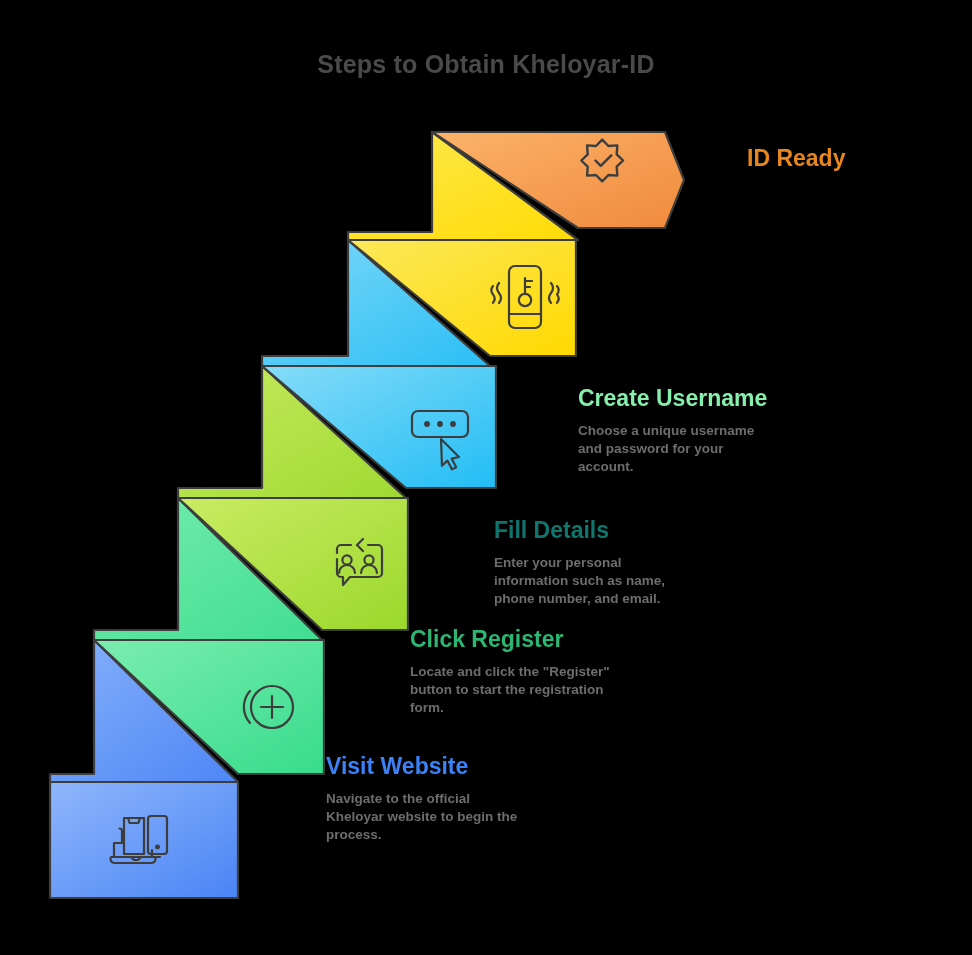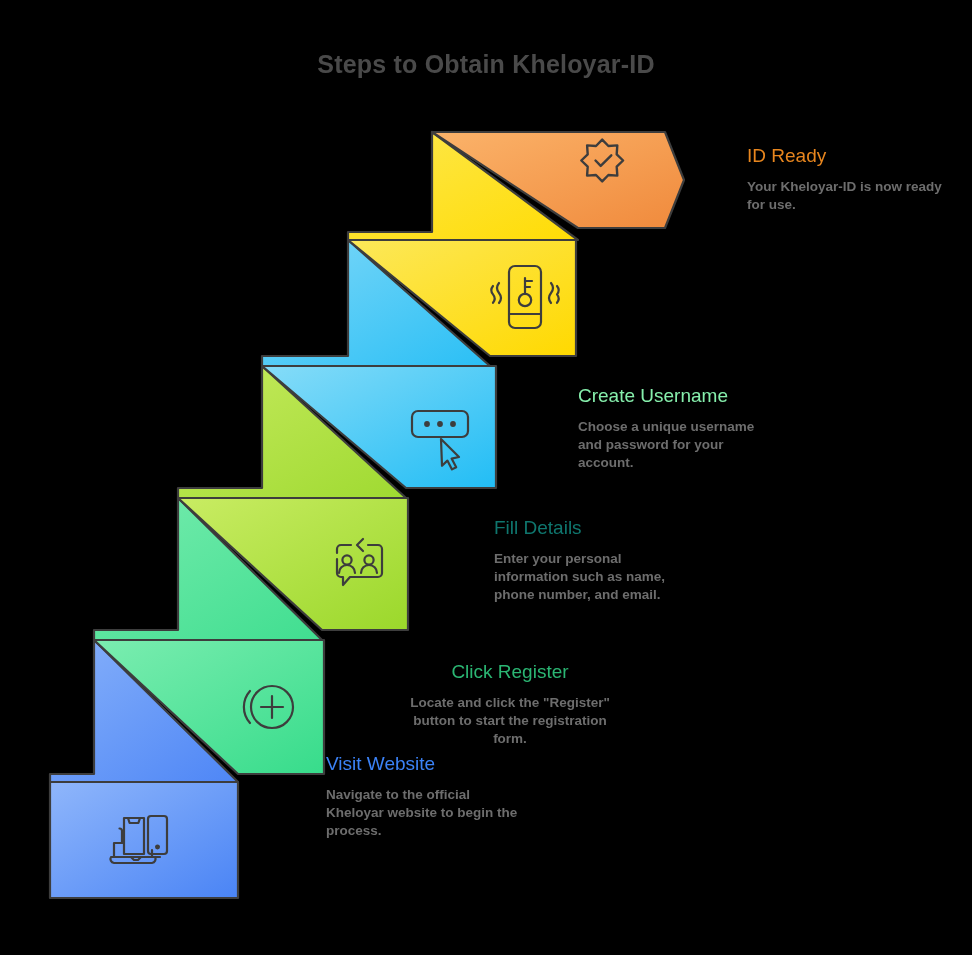--- a/index.html
+++ b/index.html
@@ -22,31 +22,31 @@
     color:#4a4a4a;
     letter-spacing:.2px;
   }
 
   
   svg.shapes{position:absolute;left:0;top:0;width:972px;height:955px;}
 
   
   .step-text{position:absolute;}
   .step-head{
-    font-size:19px;font-weight:normal;margin:0 0 11px 0;line-height:1.1;
+    font-size:23px;font-weight:bold;margin:0 0 11px 0;line-height:1.1;
   }
   .step-desc{
     font-size:13.5px;color:#6d6d6d;line-height:1.33;margin:0;font-weight:bold;
   }
 
   .t-id     {left:747px; top:146px; width:200px;}
   .t-otp    {left:661px; top:254px; width:200px;}
   .t-user   {left:578px; top:386px; width:200px;}
   .t-fill   {left:494px; top:518px; width:200px;}
-  .t-click  {left:410px; top:662px; width:200px;text-align:center;}
+  .t-click  {left:410px; top:627px; width:200px;}
   .t-visit  {left:326px; top:754px; width:200px;}
 </style>
 </head>
 <body style="background: rgb(0, 0, 0);">
 
 <div id="stage">
 
   <div class="title" style="color: rgb(74, 74, 74);">Steps to Obtain Kheloyar-ID</div>
 
   <svg class="shapes" viewBox="0 0 972 955">
@@ -182,21 +182,20 @@
         <path d="M122,843 h-8 v14 M152,850 v7 h8"></path>
         <path d="M111,857 h44 a4,4 0 0 1 -3,6 h-38 a4,4 0 0 1 -3,-6 Z"></path>
         <path d="M131,857 h10 l-3,3 h-4 Z"></path>
       </g>
 
     </g>
   </svg>
 
   <div class="step-text t-id">
     <div class="step-head" style="color:#E8861E">ID Ready</div>
-    <div class="step-desc">Your Kheloyar-ID is now ready for use.</div>
   </div>
 
 
   <div class="step-text t-user">
     <div class="step-head" style="color:#86efac">Create Username</div>
     <div class="step-desc">Choose a unique username and password for your account.</div>
   </div>
 
   <div class="step-text t-fill">
     <div class="step-head" style="color:#0f766e">Fill Details</div>

